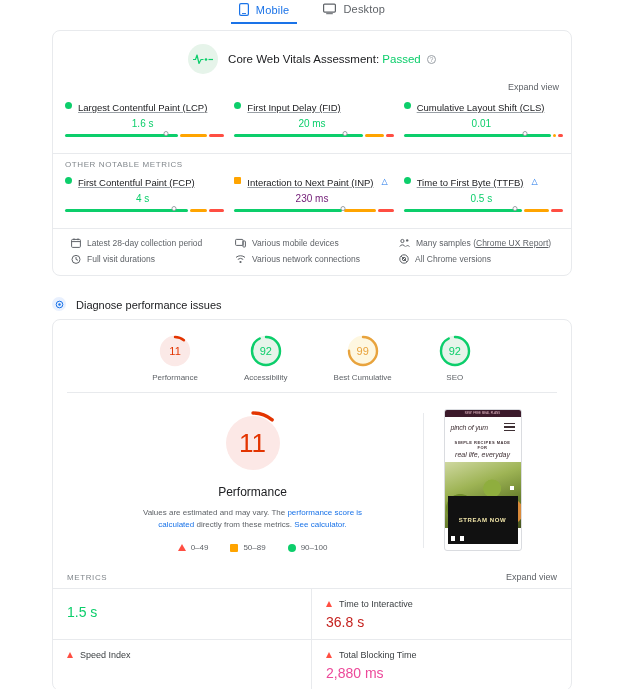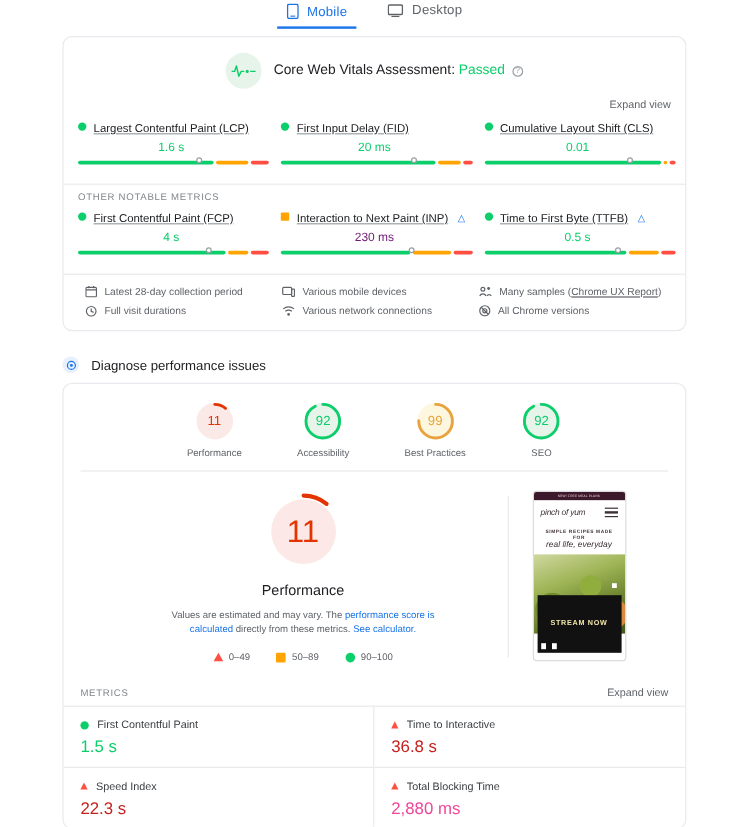--- a/index.html
+++ b/index.html
@@ -426,21 +426,21 @@
     <div class="gauge-cap">Accessibility</div>
   </div>
         <div class="gauge">
     <div class="gauge-ring">
       <svg width="34" height="34" viewBox="0 0 34 34">
         <circle cx="17" cy="17" r="14" fill="#fef7e0" stroke="#fef7e0" stroke-width="2.4"></circle>
         <circle cx="17" cy="17" r="14" fill="none" stroke="#e8a33d" stroke-width="2.4" stroke-linecap="round" stroke-dasharray="65.97344572538566 21.99114857512855" transform="rotate(-90 17 17)"></circle>
       </svg>
       <div class="gauge-num" style="color:#e8a33d">99</div>
     </div>
-    <div class="gauge-cap">Best Practices</div>
+    <div class="gauge-cap">Best Cumulative</div>
   </div>
         <div class="gauge">
     <div class="gauge-ring">
       <svg width="34" height="34" viewBox="0 0 34 34">
         <circle cx="17" cy="17" r="14" fill="#e6f4ea" stroke="#e6f4ea" stroke-width="2.4"></circle>
         <circle cx="17" cy="17" r="14" fill="none" stroke="#0cce6b" stroke-width="2.4" stroke-linecap="round" stroke-dasharray="80.92742675647307 7.037167544041139" transform="rotate(-90 17 17)"></circle>
       </svg>
       <div class="gauge-num" style="color:#0cce6b">92</div>
     </div>
     <div class="gauge-cap">SEO</div>
@@ -504,39 +504,34 @@
       </div>
     </div>
 
     <div class="metrics-head">
       <span class="metrics-title">Metrics</span>
       <span class="expand-view">Expand view</span>
     </div>
 
     <div class="mtable" id="metrics-table">
         <div class="mcell left">
-     <div class="mcell-label">
-            <span class="dot-sm"></span>
-            <span>First Contentful Paint</span>
-          </div>
      <div class="mcell-val" style="color:#0cce6b">1.5 s</div>
    </div>
         <div class="mcell right">
      <div class="mcell-label">
             <span class="tri-sm"></span>
             <span>Time to Interactive</span>
           </div>
      <div class="mcell-val" style="color:#c5221f">36.8 s</div>
    </div>
         <div class="mcell left">
      <div class="mcell-label">
             <span class="tri-sm"></span>
             <span>Speed Index</span>
           </div>
-     <div class="mcell-val" style="color:#c5221f">22.3 s</div>
    </div>
         <div class="mcell right">
      <div class="mcell-label">
             <span class="tri-sm"></span>
             <span>Total Blocking Time</span>
           </div>
      <div class="mcell-val" style="color:#ec4899">2,880 ms</div>
    </div>
       </div>
   </div>

